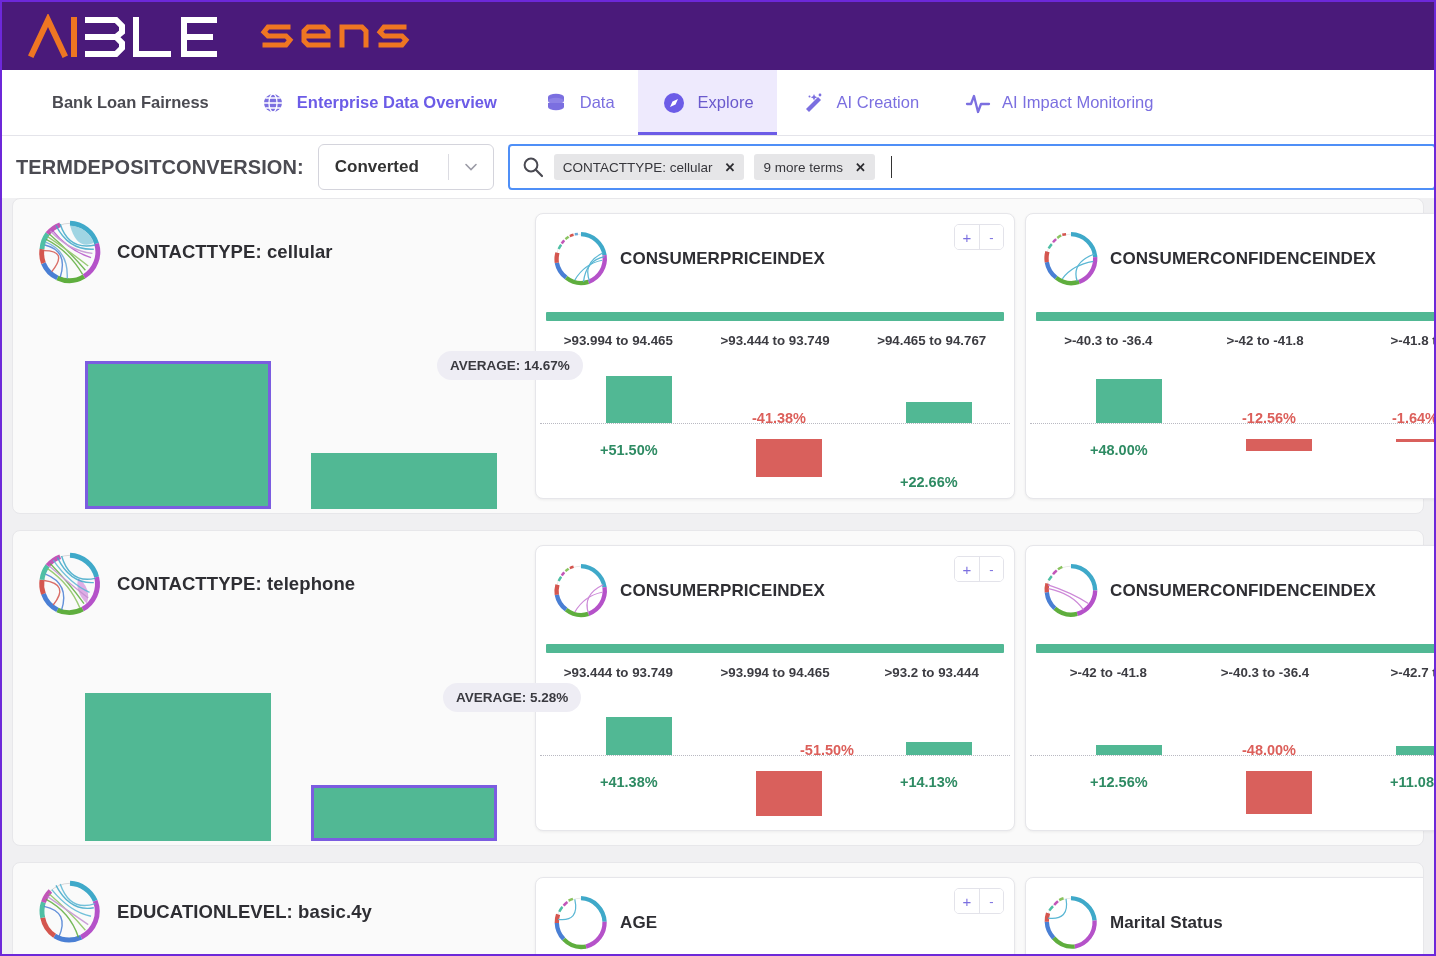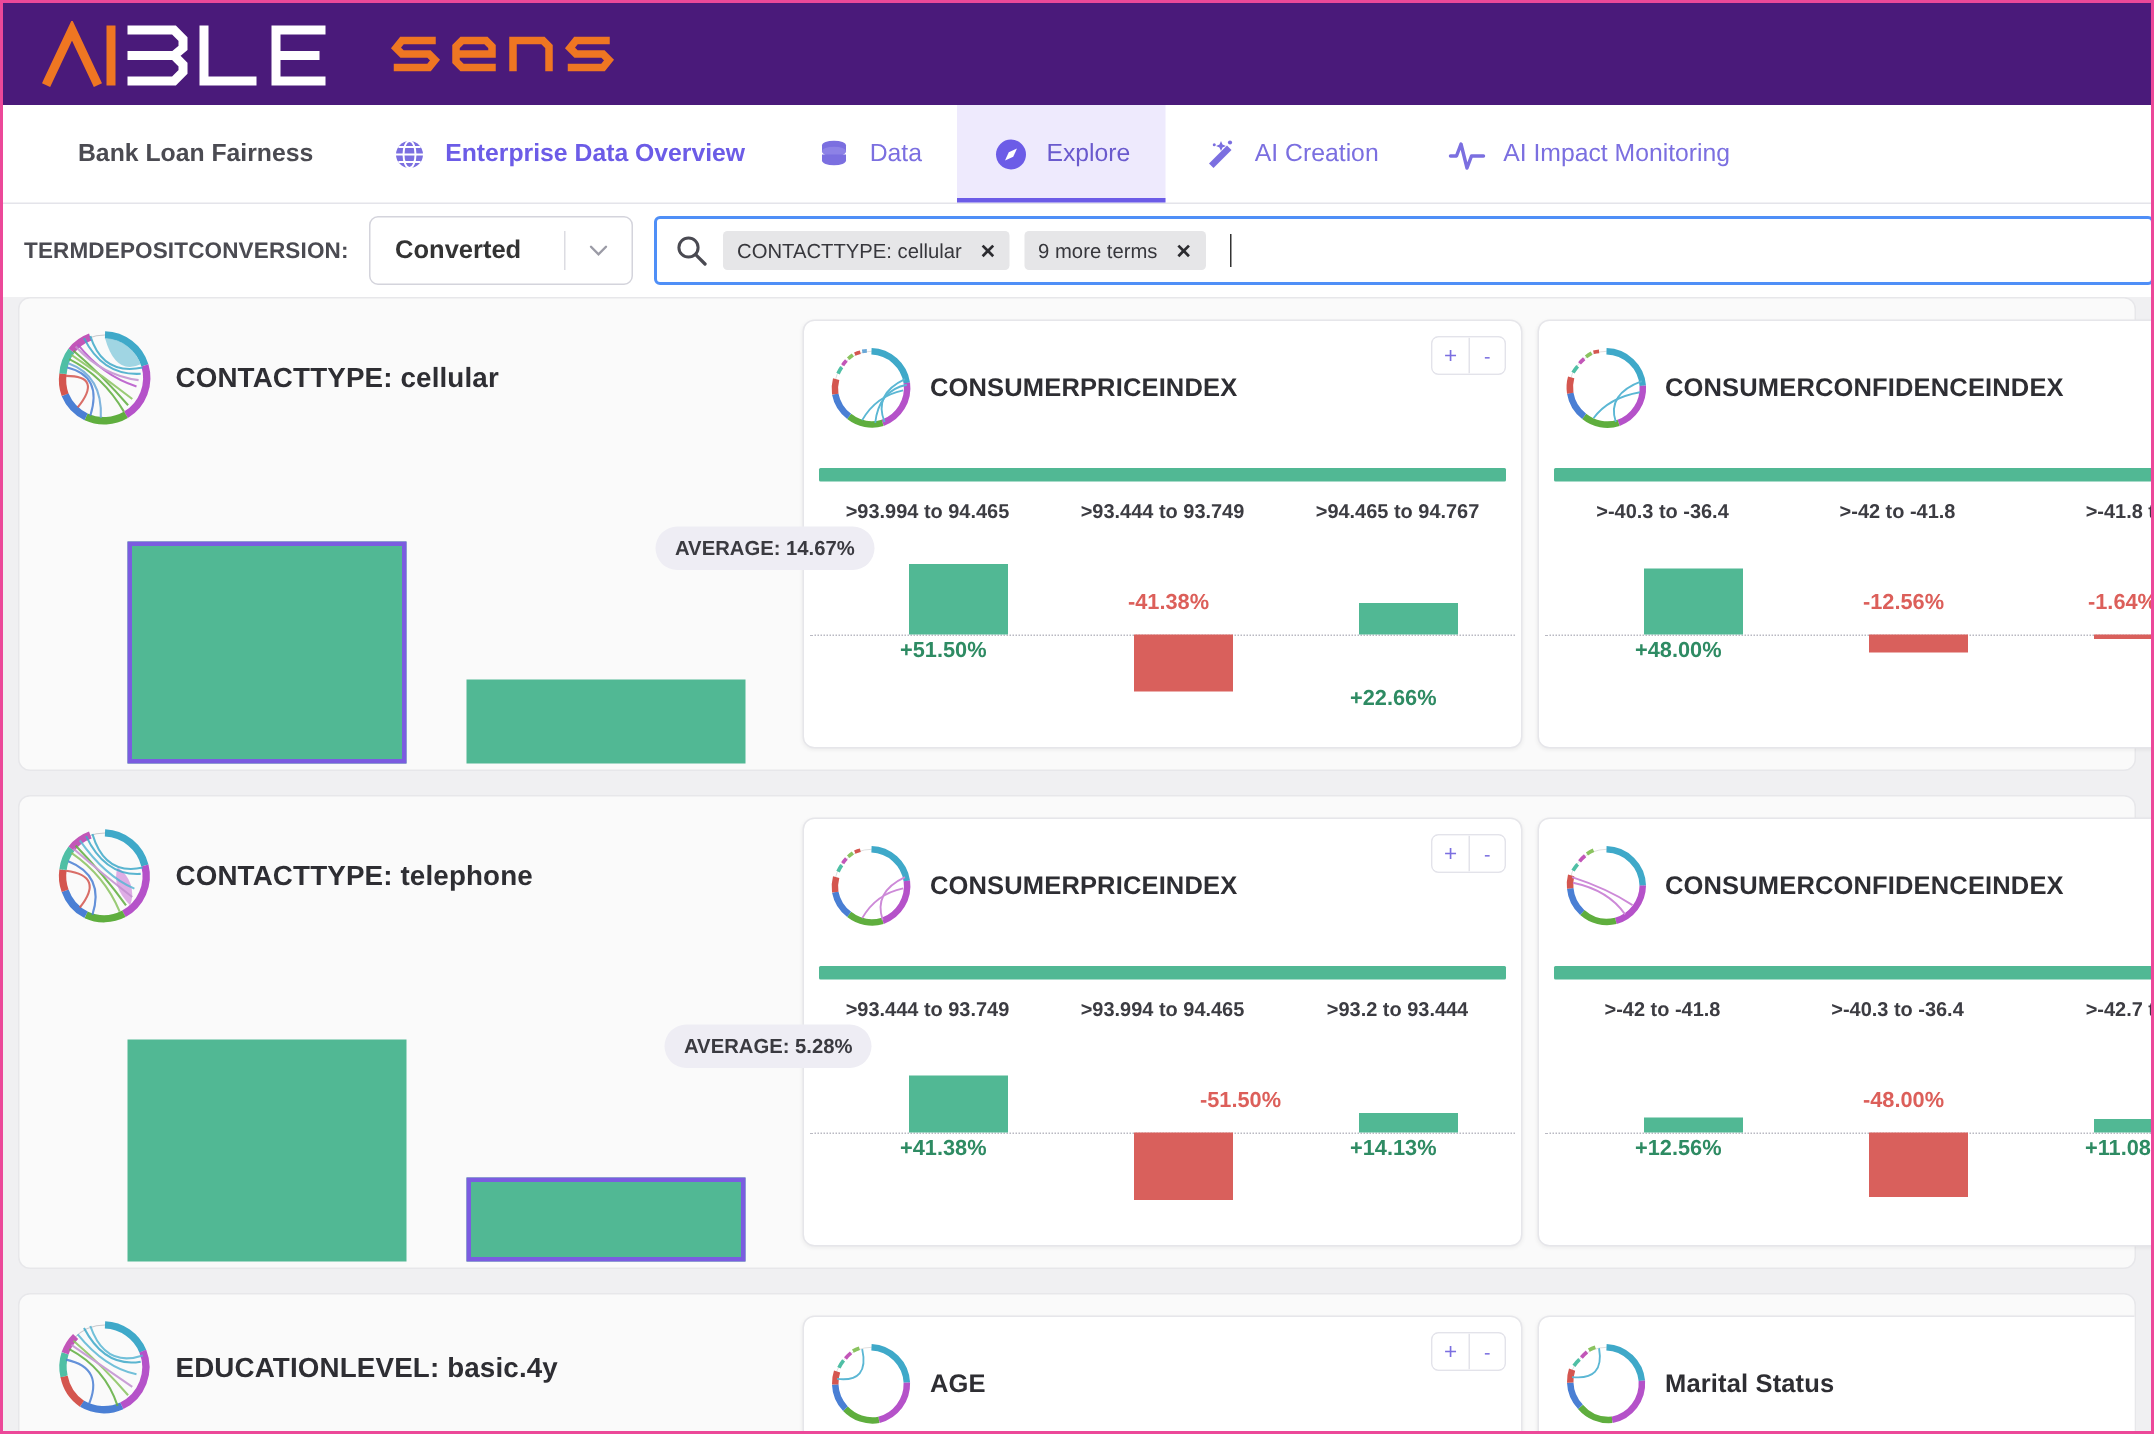--- a/index.html
+++ b/index.html
@@ -5,21 +5,21 @@
   * { box-sizing: border-box; margin: 0; padding: 0; }
   html, body {
     width: 1436px; height: 956px;
     font-family: "Liberation Sans", sans-serif;
     background: #ffffff;
     overflow: hidden;
   }
   #app {
     position: relative;
     width: 1436px; height: 956px;
-    border: 2px solid #ec4899;
+    border: 2px solid #6d28d9;
     background: #ffffff;
     overflow: hidden;
   }
 
   
   .brandbar {
     height: 68px;
     background: #4a1a7a;
     display: flex;
     align-items: center;
@@ -74,21 +74,21 @@
   
   .filterbar {
     height: 62px;
     display: flex;
     align-items: center;
     padding-left: 14px;
     background: #ffffff;
     gap: 14px;
   }
   .filter-label {
-    font-size: 15px;
+    font-size: 20px;
     font-weight: bold;
     color: #4b4b52;
     letter-spacing: .1px;
     white-space: nowrap;
     text-align: center;
   }
   .select-box {
     display: flex; align-items: center;
     height: 46px;
     min-width: 176px;
@@ -255,21 +255,21 @@
     height: 150px;
     margin: 0 4px;
   }
   .zeroline {
     position: absolute;
     left: 0; right: 0; top: 75px;
     border-top: 1px dotted #b9b9c2;
   }
   .bcol {
     position: absolute;
-    top: 0; bottom: 0;
+    top: 16px; bottom: 0;
     display: flex; flex-direction: column; align-items: center;
   }
   .bbar { position: absolute; width: 66px; }
   .bbar.pos { background: #51b894; bottom: 75px; }
   .bbar.neg { background: #d9605c; top: 75px; }
   .bval {
     position: absolute;
     font-size: 14.5px; font-weight: bold;
     white-space: nowrap;
   }

